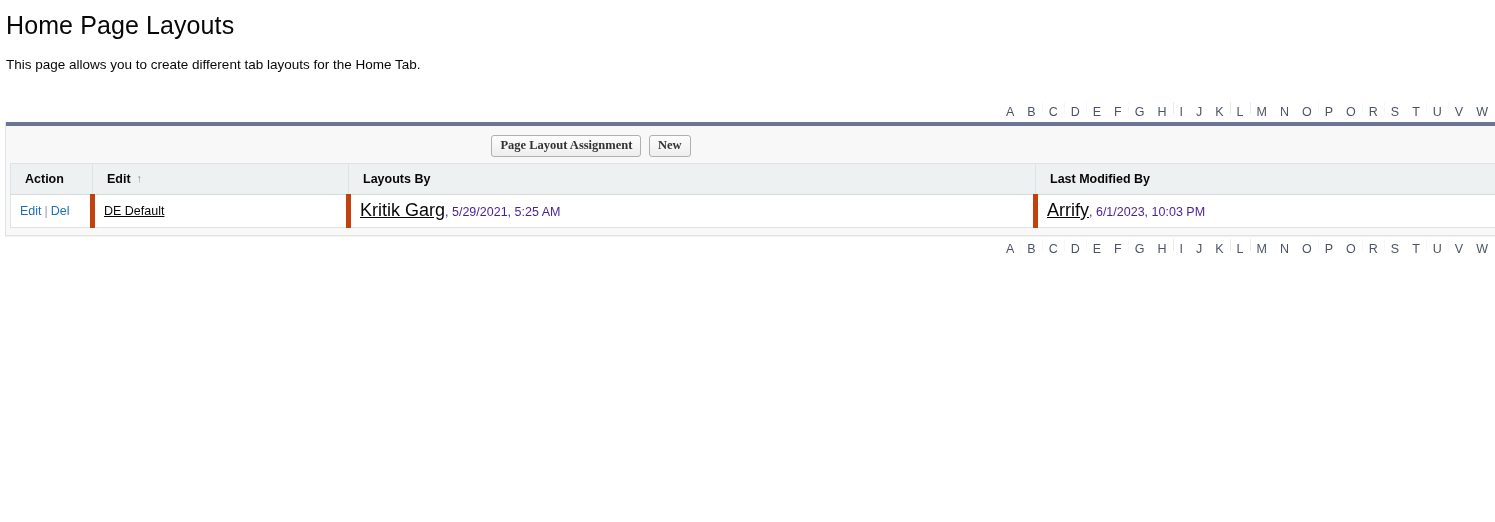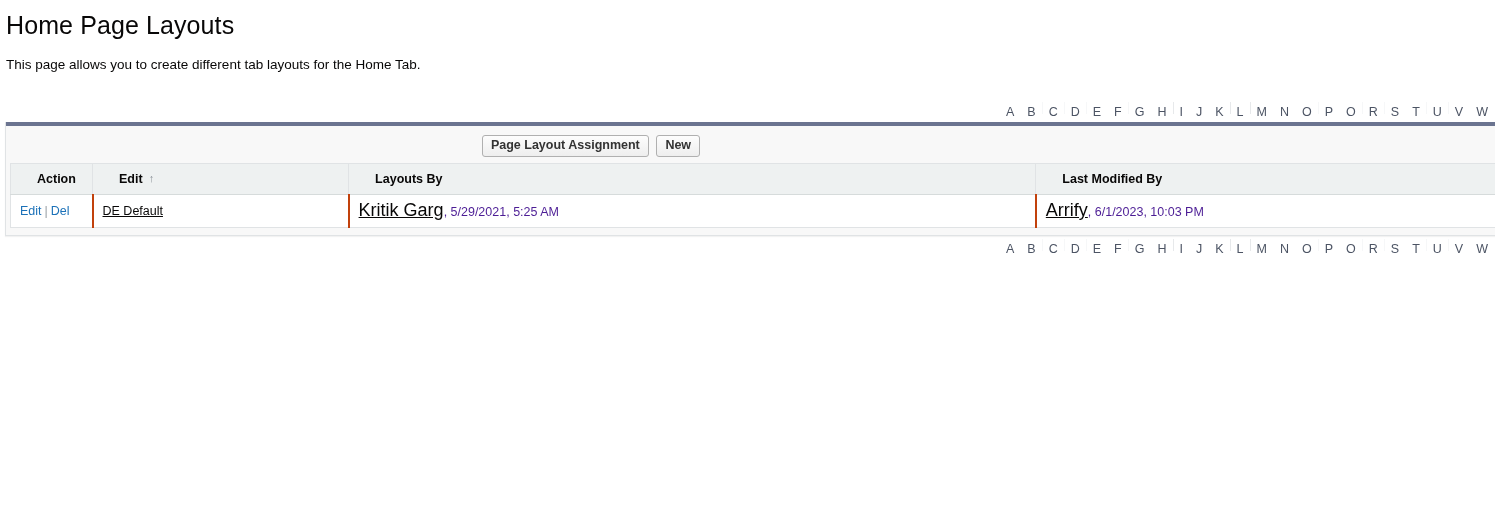--- a/index.html
+++ b/index.html
@@ -104,21 +104,21 @@
     left: 0;
     top: 9px;
     width: 1170px;
     text-align: center;
     white-space: nowrap;
   }
   .btn {
     display: inline-block;
     margin: 0 2px;
     padding: 2px 8px 3px 8px;
-    font-family: Liberation Sans, sans-serif;
+    font-family: Liberation Serif, serif;
     font-size: 12.5px;
     font-weight: bold;
     line-height: 15px;
     color: #333333;
     background: #f4f4f4;
     background-image: linear-gradient(to bottom, #fdfdfd 0%, #eeeeee 100%);
     border: 1px solid #b0b0b0;
     border-radius: 3px;
     cursor: pointer;
     vertical-align: middle;
@@ -138,28 +138,28 @@
     border: 1px solid #e0e3e5;
   }
   table.list th {
     background: #eef1f1;
     border-right: 1px solid #e0e3e5;
     border-bottom: 1px solid #d6dbdb;
     text-align: left;
     font-size: 12.5px;
     font-weight: bold;
     color: #080707;
-    padding: 5px 0 5px 26px;
+    padding: 5px 0 5px 14px;
     height: 20px;
     vertical-align: middle;
     white-space: nowrap;
     overflow: hidden;
   }
   table.list td {
-    border-right: 2px solid #c2410c;
+    border-right: 5px solid #c2410c;
     border-bottom: 1px solid #e0e3e5;
     background: #ffffff;
     font-size: 12.5px;
     color: #080707;
     padding: 5px 0 6px 9px;
     height: 20px;
     vertical-align: middle;
     white-space: nowrap;
     overflow: hidden;
   }

